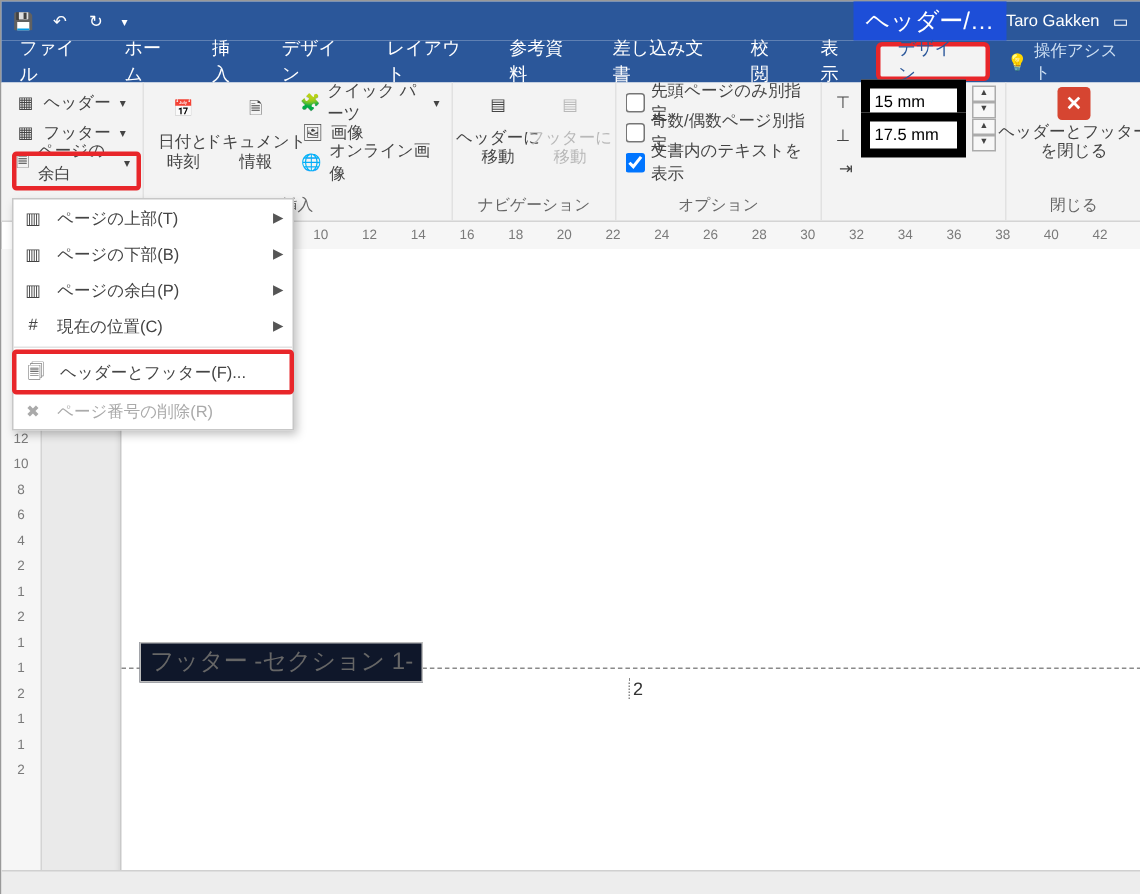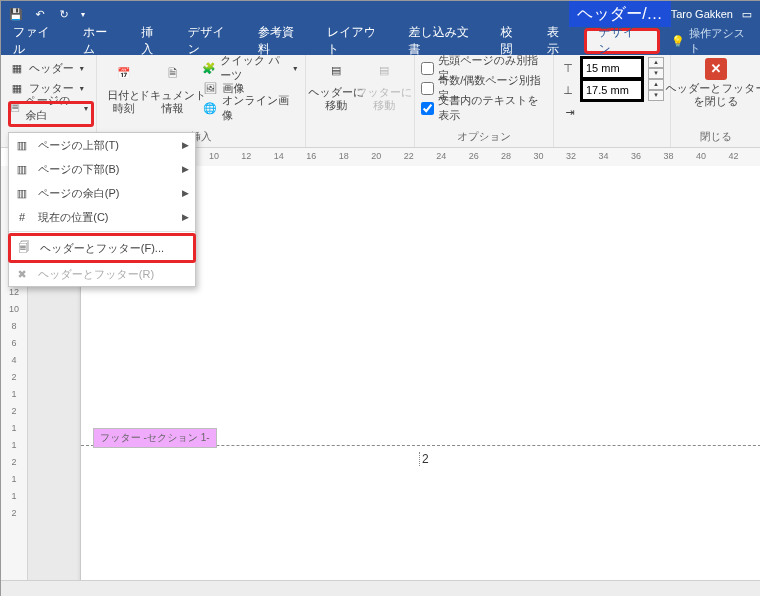--- a/index.html
+++ b/index.html
@@ -20,34 +20,34 @@
 .ribbon{background:#f3f3f3;height:92px;border-bottom:1px solid #d4d4d4;display:flex;position:relative}
 .group{border-right:1px solid #e1e1e1;display:flex;flex-direction:column;justify-content:space-between;padding:3px 6px 0}
 .group-lbl{text-align:center;font-size:10.5px;color:#666;padding:2px 0 3px}
 .sm-btn{display:flex;align-items:center;gap:4px;height:20px;padding:0 2px;cursor:pointer}
 .big-btn{display:flex;flex-direction:column;align-items:center;justify-content:center;width:48px;gap:2px;cursor:pointer;text-align:center;line-height:1.2}
 .ico{width:16px;height:16px;display:inline-flex;align-items:center;justify-content:center}
 .ico-l{width:26px;height:26px}
 .chk{display:flex;align-items:center;gap:4px;height:20px}
 .chk input{margin:0}
 .spinbox{display:flex;align-items:center;gap:4px;height:20px}
-.spinbox input{width:52px;height:18px;border:3px solid #000000;padding:0 3px;font-size:11px}
+.spinbox input{width:52px;height:18px;border:6px solid #000000;padding:0 3px;font-size:11px}
 .spin{display:flex;flex-direction:column}
 .spin div{width:14px;height:9px;border:1px solid #ababab;background:#f7f7f7;font-size:7px;line-height:7px;text-align:center}
 .close-x{width:22px;height:22px;border-radius:3px;background:#d64531;color:#fff;display:flex;align-items:center;justify-content:center;font-weight:bold;font-size:13px}
 .hl-pg{position:absolute;left:7px;top:46px;width:80px;height:20px;border:3px solid #e8262a;border-radius:3px;pointer-events:none;z-index:5}
 .ruler-h{height:18px;background:#f6f6f6;border-bottom:1px solid #d4d4d4;position:relative;margin-left:26px;overflow:hidden;font-size:9px;color:#7a7a7a}
 .rh-track{position:absolute;left:52px;right:0;top:0;bottom:0;display:flex}
 .rh-num{width:34px;text-align:left;padding-top:3px}
 .doc-wrap{position:absolute;left:0;top:165px;right:0;bottom:16px;display:flex}
 .ruler-v{width:26px;background:#f6f6f6;border-right:1px solid #d4d4d4;display:flex;flex-direction:column;align-items:center;font-size:9px;color:#7a7a7a;padding-top:2px;gap:7px}
 .page-area{flex:1;background:#eaeaea;position:relative;overflow:hidden}
 .page{position:absolute;left:52px;top:-238px;width:700px;height:800px;background:#fff;border:1px solid #c9c9c9;box-shadow:0 0 4px rgba(0,0,0,.12)}
 .ft-region{position:absolute;left:0;right:0;top:516px;border-top:1.5px dashed #8a8a8a}
-.ft-tab{position:absolute;left:12px;top:-18px;background:#f0abfc;border:1px solid #bdbdbd;padding:2px 6px;font-size:10px;color:#666}
+.ft-tab{position:absolute;left:12px;top:-18px;background:#0f172a;border:1px solid #bdbdbd;padding:2px 6px;font-size:16px;color:#666}
 .ft-pgnum{position:absolute;left:338px;top:6px;font-size:12px;color:#333;border-left:1px dotted #888;padding:0 2px}
 .status{position:absolute;left:0;right:0;bottom:0;height:16px;background:#ededed;border-top:1px solid #d0d0d0}
 .menu{position:absolute;left:7px;top:131px;width:186px;background:#fff;border:1px solid #c7c7c7;box-shadow:2px 3px 6px rgba(0,0,0,.25);z-index:10}
 .menu-item{display:flex;align-items:center;height:24px;padding:0 4px;gap:7px;cursor:pointer;position:relative}
 .menu-item.disabled{color:#aaa}
 .mi-ico{width:18px;height:18px;display:flex;align-items:center;justify-content:center}
 .mi-arrow{position:absolute;right:6px;font-size:9px;color:#555}
 .mi-sep{height:1px;background:#e2e2e2;margin:2px 0}
 .hl-menu{border:3px solid #e8262a;border-radius:3px;margin:-1px}
 .vbox{display:flex;flex-direction:column}
@@ -80,22 +80,22 @@
     <div class="tb-icon">
         <span>▭</span>
       </div>
   </div>
 
   <div class="tabbar">
     <div class="rtab">ファイル</div>
     <div class="rtab">ホーム</div>
     <div class="rtab">挿入</div>
     <div class="rtab">デザイン</div>
+    <div class="rtab">レイアウト</div>
     <div class="rtab">参考資料</div>
-    <div class="rtab">レイアウト</div>
     <div class="rtab">差し込み文書</div>
     <div class="rtab">校閲</div>
     <div class="rtab">表示</div>
     <div class="rtab active hl" style="margin:1px 2px">デザイン</div>
     <div class="tell">
       <span>💡</span>
       <span>操作アシスト</span>
     </div>
   </div>
 
@@ -159,20 +159,21 @@
             <span class="ico ico-l">▤</span>
             <span style="white-space:pre">ヘッダーに
 移動</span>
           </div>
         <div class="big-btn" style="color:#b8b8b8">
             <span class="ico ico-l">▤</span>
             <span style="white-space:pre">フッターに
 移動</span>
           </div>
       </div>
+      <div class="group-lbl">ナビゲーション</div>
     </div>
 
     <div class="group">
       <div class="vbox">
         <label class="chk">
             <input type="checkbox" style="">
             <span>先頭ページのみ別指定</span>
           </label>
         <label class="chk">
             <input type="checkbox" style="">
@@ -302,18 +303,18 @@
         <span>現在の位置(C)</span>
         <span class="mi-arrow">▶</span>
       </div>
     <div class="mi-sep"></div>
     <div class="menu-item hl-menu">
         <span class="mi-ico">🗐</span>
         <span>ヘッダーとフッター(F)...</span>
       </div>
     <div class="menu-item disabled">
         <span class="mi-ico">✖</span>
-        <span>ヘッダーとフッター(R)</span>
+        <span>ページ番号の削除(R)</span>
       </div>
   </div>
 
   <div class="status"></div>
 </div>
 
 </body></html>

